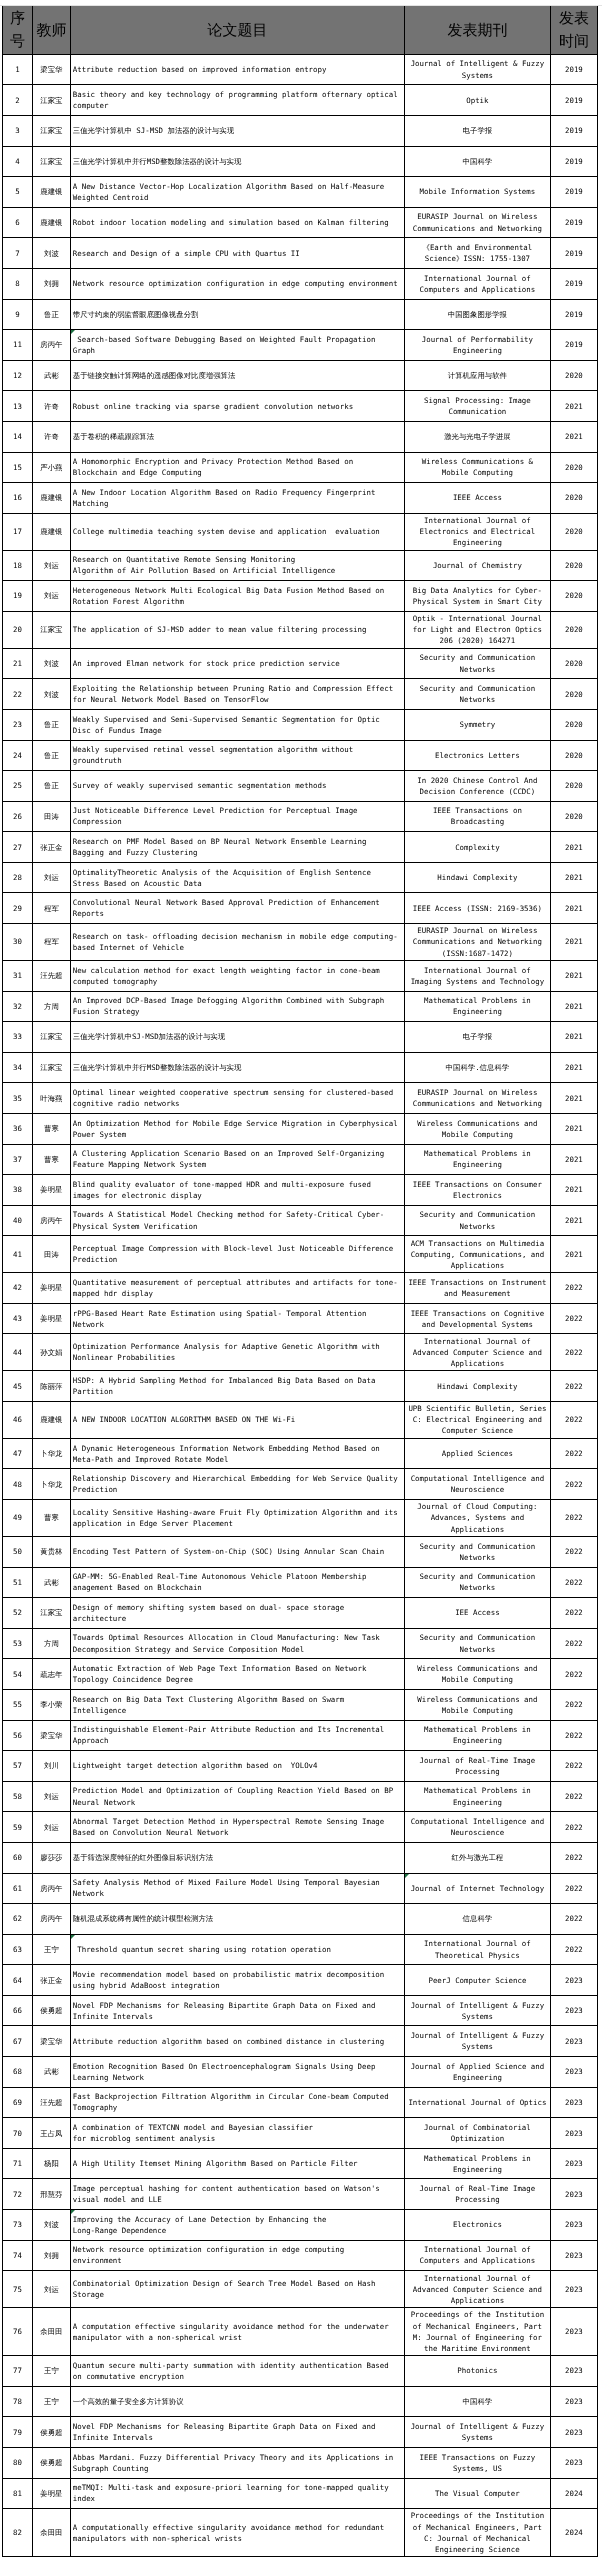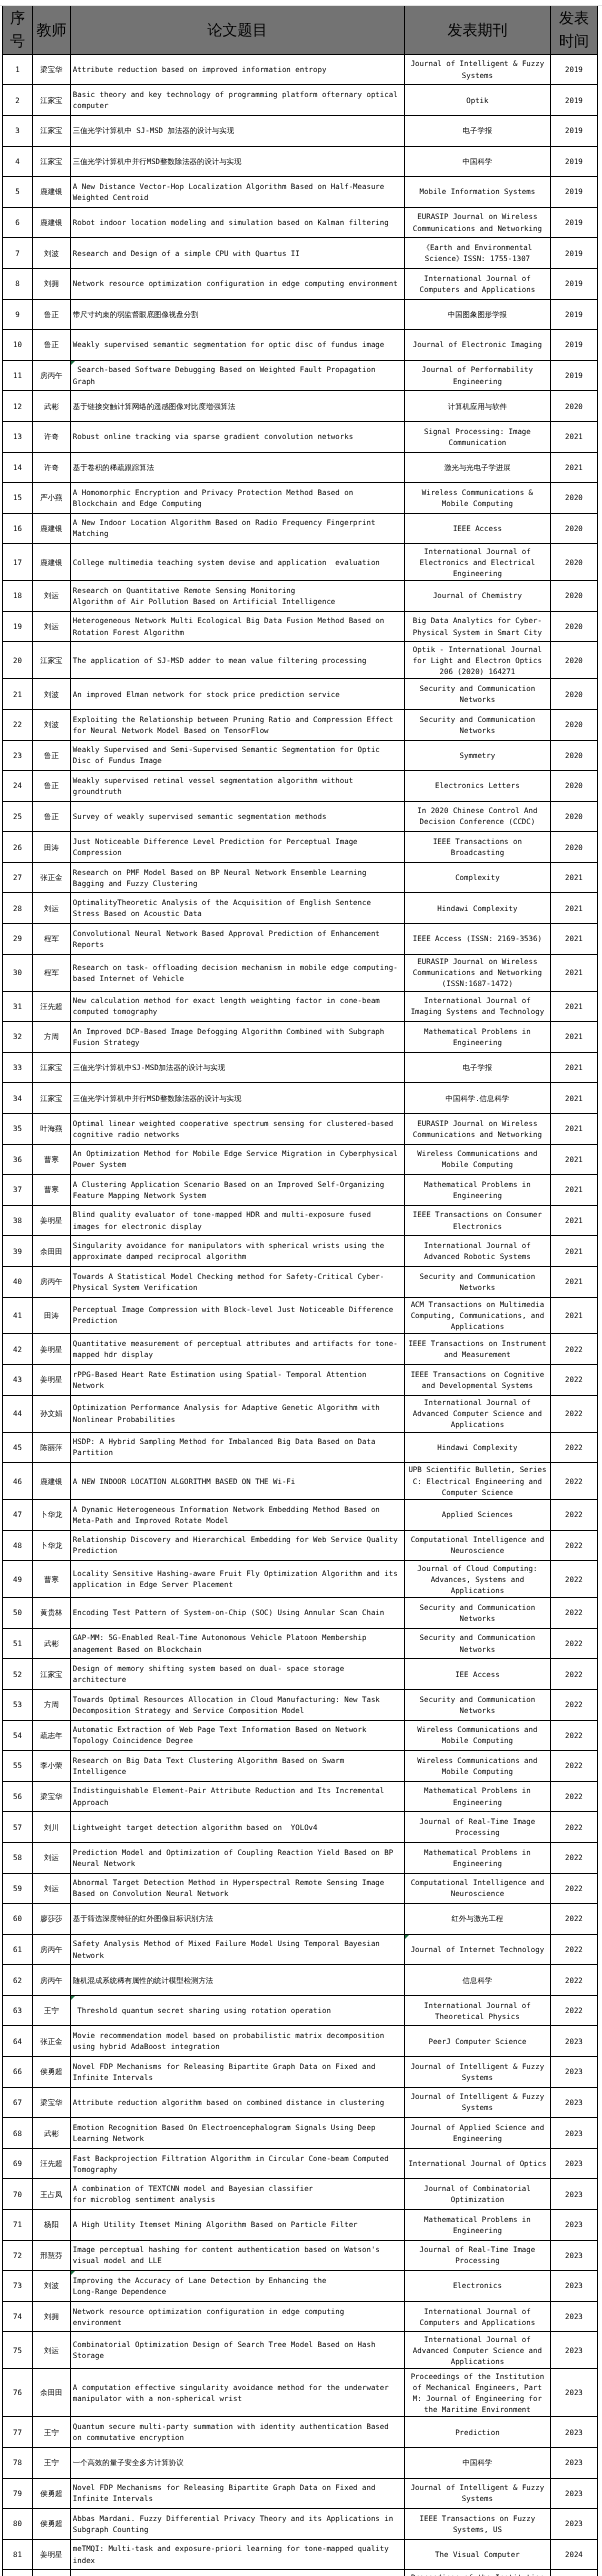--- a/index.html
+++ b/index.html
@@ -136,27 +136,20 @@
       <td class="cell-year">2019</td>
     </tr>
         <tr>
       <td class="cell-no">9</td>
       <td class="cell-teacher">鲁正</td>
       <td class="cell-title">带尺寸约束的弱监督眼底图像视盘分割</td>
       <td class="cell-journal">中国图象图形学报</td>
       <td class="cell-year">2019</td>
     </tr>
         <tr>
-      <td class="cell-no">10</td>
-      <td class="cell-teacher">鲁正</td>
-      <td class="cell-title">Weakly supervised semantic segmentation for optic disc of fundus image</td>
-      <td class="cell-journal">Journal of Electronic Imaging</td>
-      <td class="cell-year">2019</td>
-    </tr>
-        <tr>
       <td class="cell-no">11</td>
       <td class="cell-teacher">房丙午</td>
       <td class="cell-title marker"> Search-based Software Debugging Based on Weighted Fault Propagation Graph</td>
       <td class="cell-journal">Journal of Performability Engineering</td>
       <td class="cell-year">2019</td>
     </tr>
         <tr>
       <td class="cell-no">12</td>
       <td class="cell-teacher">武彬</td>
       <td class="cell-title">基于链接突触计算网络的遥感图像对比度增强算法</td>
@@ -340,27 +333,20 @@
       <td class="cell-year">2021</td>
     </tr>
         <tr>
       <td class="cell-no">38</td>
       <td class="cell-teacher">姜明星</td>
       <td class="cell-title">Blind quality evaluator of tone-mapped HDR and multi-exposure fused images for electronic display</td>
       <td class="cell-journal">IEEE Transactions on Consumer Electronics</td>
       <td class="cell-year">2021</td>
     </tr>
         <tr>
-      <td class="cell-no">39</td>
-      <td class="cell-teacher">余田田</td>
-      <td class="cell-title">Singularity avoidance for manipulators with spherical wrists using the approximate damped reciprocal algorithm</td>
-      <td class="cell-journal">International Journal of Advanced Robotic Systems</td>
-      <td class="cell-year">2021</td>
-    </tr>
-        <tr>
       <td class="cell-no">40</td>
       <td class="cell-teacher">房丙午</td>
       <td class="cell-title">Towards A Statistical Model Checking method for Safety-Critical Cyber-Physical System Verification</td>
       <td class="cell-journal">Security and Communication Networks</td>
       <td class="cell-year">2021</td>
     </tr>
         <tr>
       <td class="cell-no">41</td>
       <td class="cell-teacher">田涛</td>
       <td class="cell-title">Perceptual Image Compression with Block-level Just Noticeable Difference Prediction</td>
@@ -605,21 +591,21 @@
       <td class="cell-no">76</td>
       <td class="cell-teacher">余田田</td>
       <td class="cell-title">A computation effective singularity avoidance method for the underwater manipulator with a non-spherical wrist</td>
       <td class="cell-journal">Proceedings of the Institution of Mechanical Engineers, Part M: Journal of Engineering for the Maritime Environment</td>
       <td class="cell-year">2023</td>
     </tr>
         <tr>
       <td class="cell-no">77</td>
       <td class="cell-teacher">王宁</td>
       <td class="cell-title">Quantum secure multi-party summation with identity authentication Based on commutative encryption</td>
-      <td class="cell-journal">Prediction</td>
+      <td class="cell-journal">Photonics</td>
       <td class="cell-year">2023</td>
     </tr>
         <tr>
       <td class="cell-no">78</td>
       <td class="cell-teacher">王宁</td>
       <td class="cell-title">一个高效的量子安全多方计算协议</td>
       <td class="cell-journal">中国科学</td>
       <td class="cell-year">2023</td>
     </tr>
         <tr>

